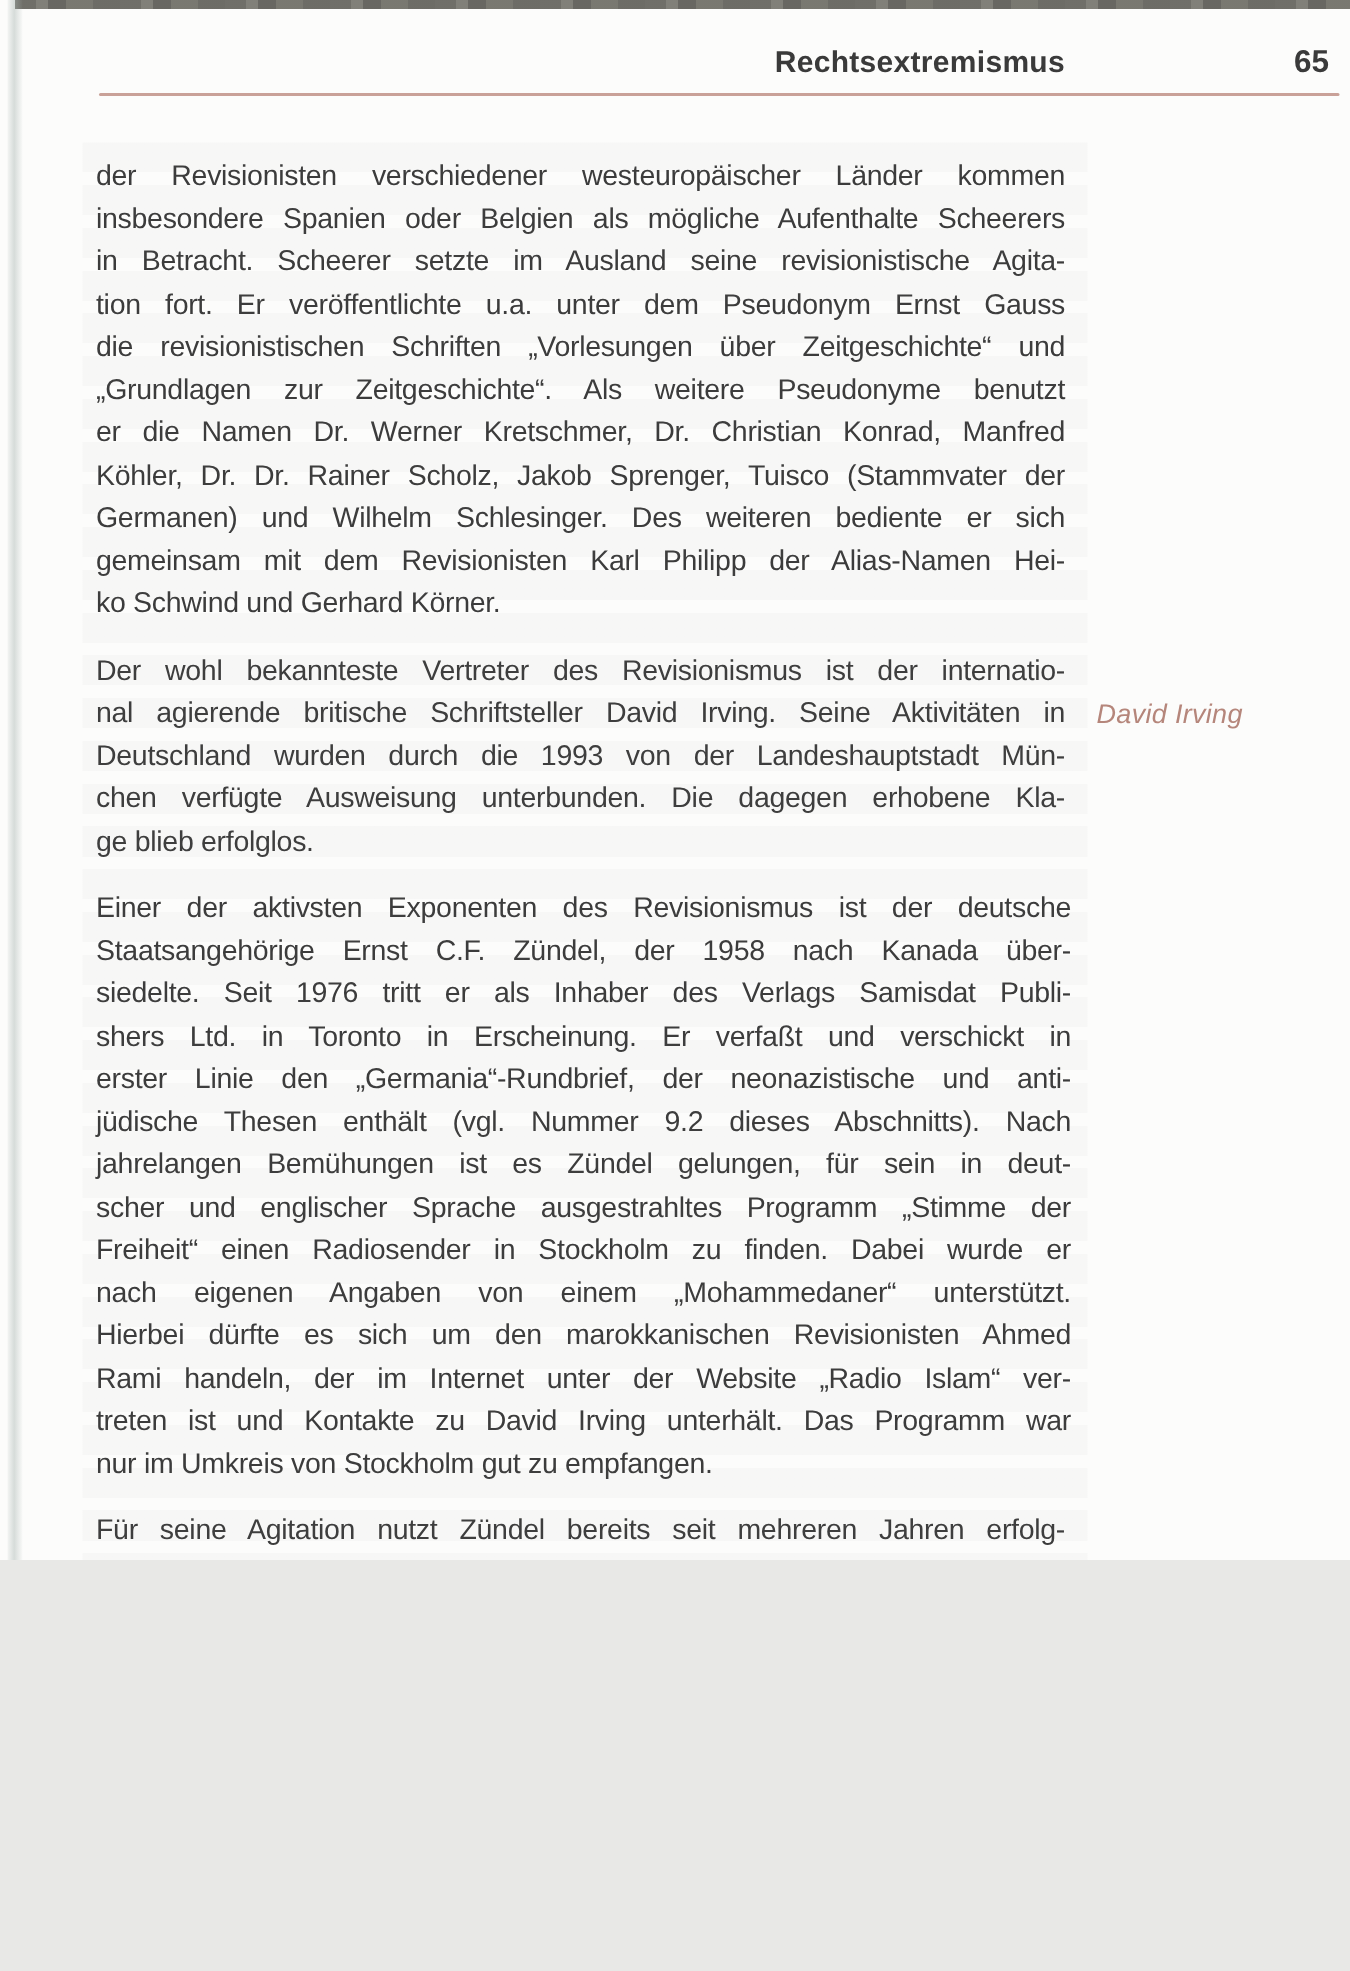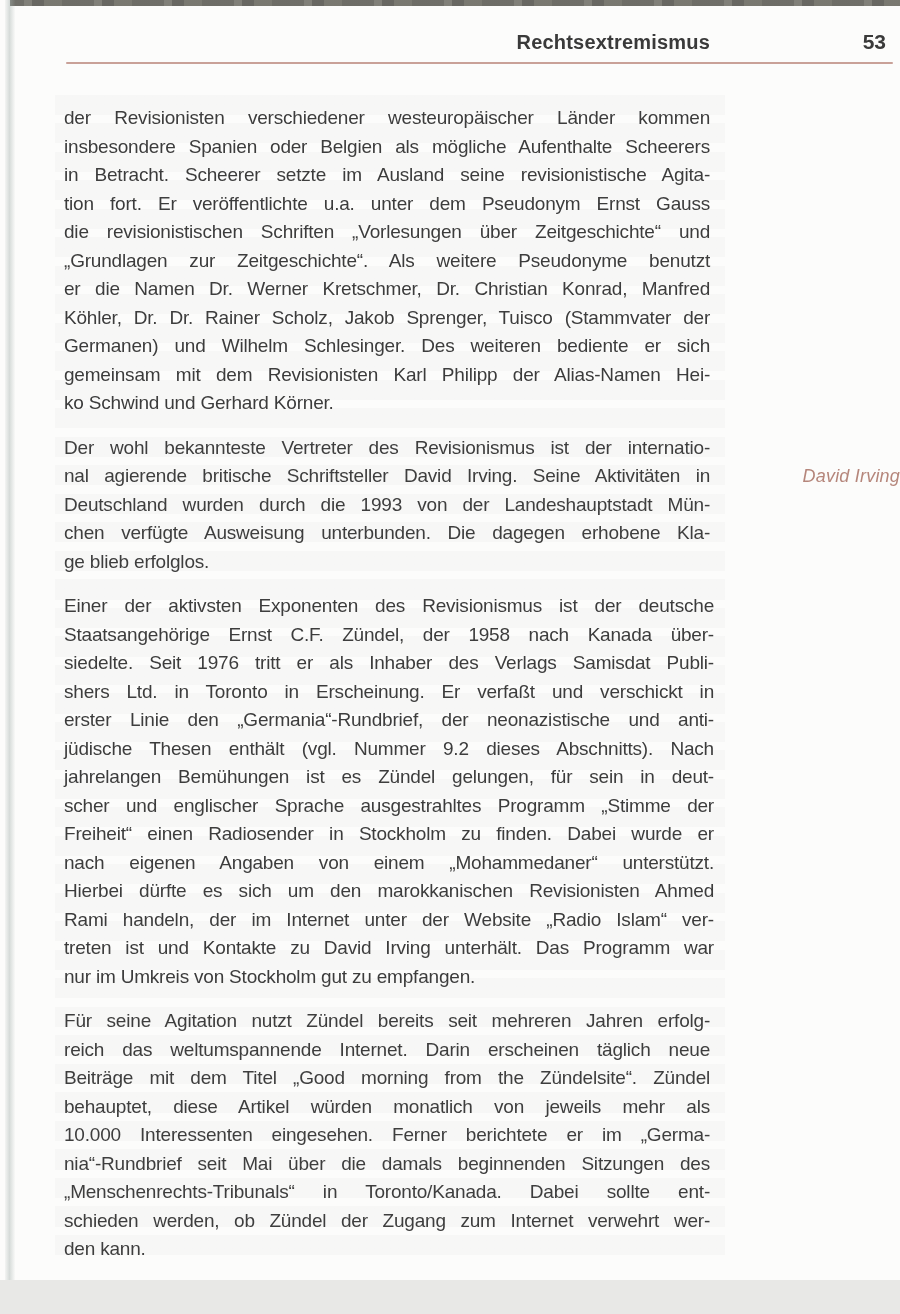--- a/index.html
+++ b/index.html
@@ -3,21 +3,21 @@
 <meta charset="utf-8">
 <style>
   html, body {
     margin: 0;
     padding: 0;
     background: #e8e8e6;
   }
   .page {
     position: relative;
     width: 900px;
-    height: 1280px;
+    height: 1040px;
     background: #fcfcfb;
     overflow: hidden;
     font-family: "Liberation Sans", "DejaVu Sans", sans-serif;
     color: #3c3c3c;
   }
   
   .top-strip {
     position: absolute;
     top: 0;
     left: 10px;
@@ -110,21 +110,21 @@
 </style>
 </head>
 <body>
 
 <div class="page">
   <div class="top-strip"></div>
   <div class="left-shadow"></div>
 
   <header class="page-header" style="color: rgb(58, 58, 58);">
     <span class="running-head">Rechtsextremismus</span>
-    <span class="page-number">53</span>
+    <span class="page-number">65</span>
   </header>
 
   <div class="header-rule" style="background: rgb(201, 161, 152);"></div>
 
   <main class="content" id="paragraphs">
       <div class="para-row">
         <div class="para-body" style="color: rgb(60, 60, 60);">
           <div class="line">der Revisionisten verschiedener westeuropäischer Länder kommen</div>
           <div class="line">insbesondere Spanien oder Belgien als mögliche Aufenthalte Scheerers</div>
           <div class="line">in Betracht. Scheerer setzte im Ausland seine revisionistische Agita-</div>
@@ -140,21 +140,21 @@
         <div class="margin-note" style="color: rgb(181, 134, 123);"></div>
       </div>
       <div class="para-row">
         <div class="para-body" style="color: rgb(60, 60, 60);">
           <div class="line">Der wohl bekannteste Vertreter des Revisionismus ist der internatio-</div>
           <div class="line">nal agierende britische Schriftsteller David Irving. Seine Aktivitäten in</div>
           <div class="line">Deutschland wurden durch die 1993 von der Landeshauptstadt Mün-</div>
           <div class="line">chen verfügte Ausweisung unterbunden. Die dagegen erhobene Kla-</div>
           <div class="line last">ge blieb erfolglos.</div>
         </div>
-        <div class="margin-note" style="color: rgb(181, 134, 123); text-align: right;">David Irving</div>
+        <div class="margin-note" style="color: rgb(181, 134, 123);">David Irving</div>
       </div>
       <div class="para-row">
         <div class="para-body" style="color: rgb(60, 60, 60);">
           <div class="line">Einer der aktivsten Exponenten des Revisionismus ist der deutsche</div>
           <div class="line">Staatsangehörige Ernst C.F. Zündel, der 1958 nach Kanada über-</div>
           <div class="line">siedelte. Seit 1976 tritt er als Inhaber des Verlags Samisdat Publi-</div>
           <div class="line">shers Ltd. in Toronto in Erscheinung. Er verfaßt und verschickt in</div>
           <div class="line">erster Linie den „Germania“-Rundbrief, der neonazistische und anti-</div>
           <div class="line">jüdische Thesen enthält (vgl. Nummer 9.2 dieses Abschnitts). Nach</div>
           <div class="line">jahrelangen Bemühungen ist es Zündel gelungen, für sein in deut-</div>

